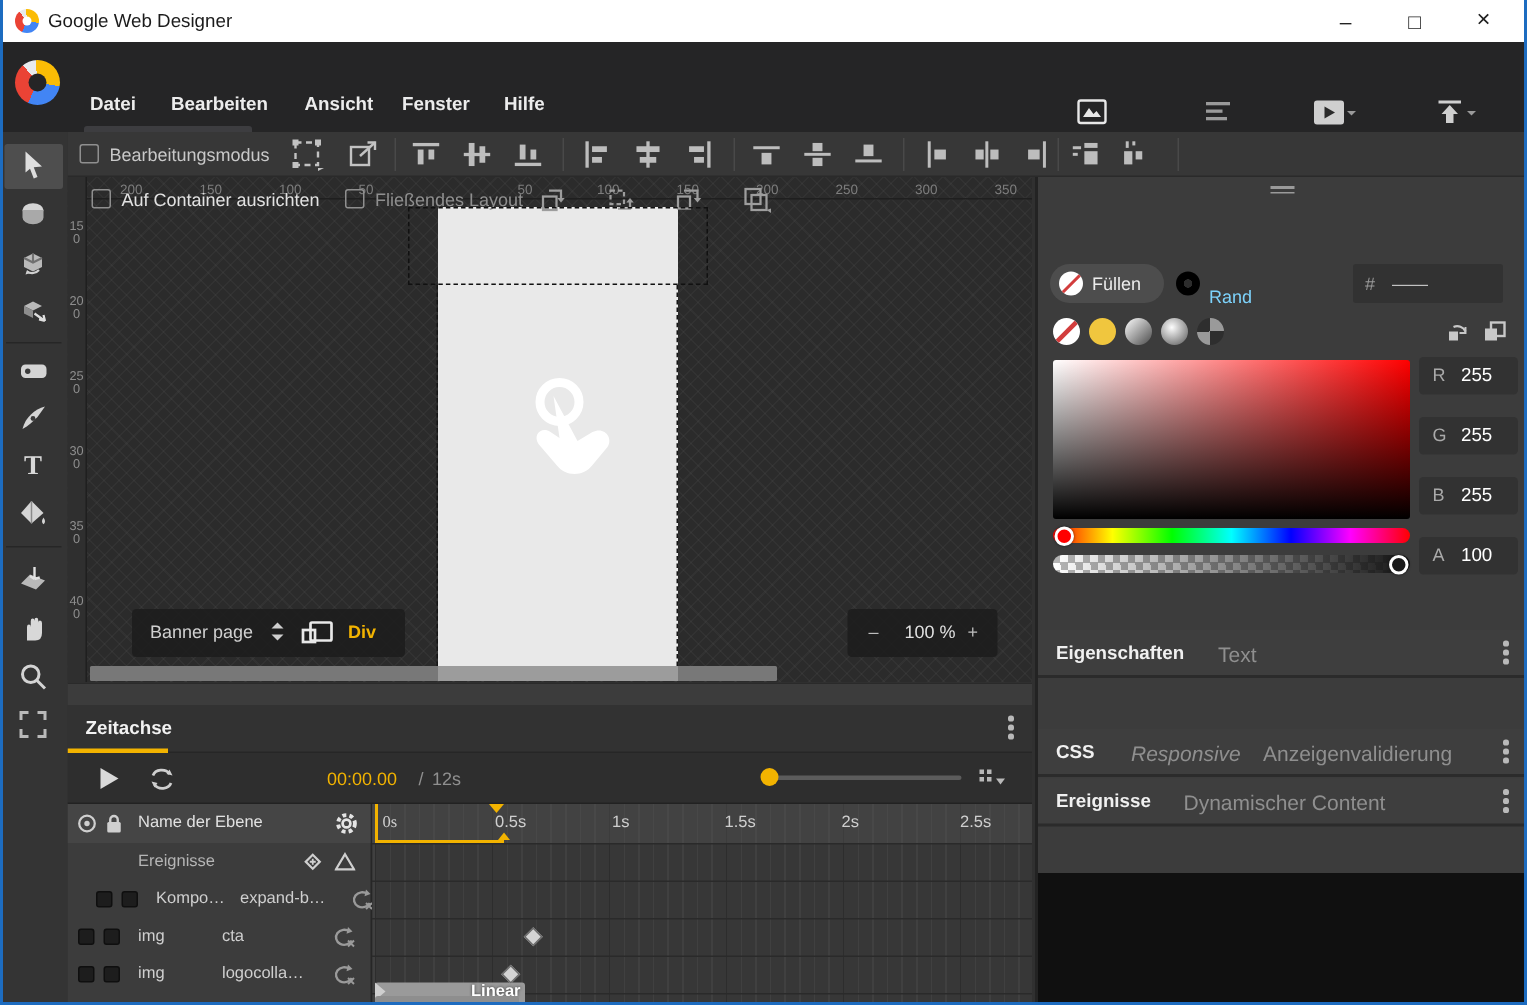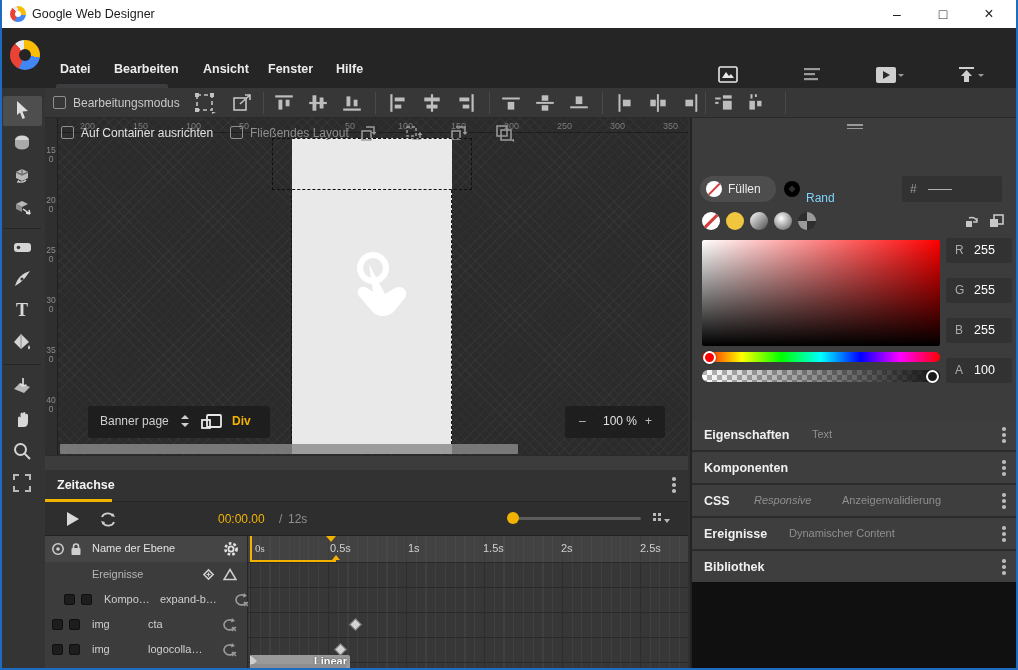--- a/index.html
+++ b/index.html
@@ -88,21 +88,21 @@
     background:linear-gradient(to right,#f00,#ff0,#0f0,#0ff,#00f,#f0f,#f00);}
   .alphabar{left:10px;top:252px;width:238px;height:12px;border-radius:6px;overflow:hidden;
     background-image:linear-gradient(to right,rgba(20,20,20,0),rgba(20,20,20,1)),
       repeating-conic-gradient(#fff 0 25%,#b5b5b5 0 50%);background-size:100% 100%,10px 10px;}
   .knob{width:13px;height:13px;border:2.5px solid #fff;border-radius:50%;box-sizing:border-box;box-shadow:0 0 2px rgba(0,0,0,.6);}
   .valfield{width:66px;height:25px;background:#323232;border-radius:3px;}
   .valfield .l{position:absolute;left:9px;top:5px;font-size:12px;color:#aaa;}
   .valfield .v{position:absolute;left:28px;top:5px;font-size:12.5px;color:#fff;}
   .prow{left:0;width:326px;height:32px;background:#3e3e3e;border-bottom:2px solid #2b2b2b;box-sizing:border-box;}
   .prow .t{position:absolute;left:12px;top:8px;font-size:12.5px;color:#f0f0f0;font-weight:bold;}
-  .prow .s{position:absolute;top:8px;font-size:11px;color:#8f8f8f;}
+  .prow .s{position:absolute;top:8px;font-size:14px;color:#8f8f8f;}
   .blackarea{left:0;top:464px;width:326px;height:88px;background:#101010;}
 </style>
 </head>
 <body>
 
 <div id="app">
 
   <div class="a titlebar">
     <div class="a logo-ring" style="left:10px;top:6px;width:16px;height:16px;">
         <div class="logo-hole" style="background:#fff;"></div>
@@ -699,52 +699,36 @@
 
     <div class="a prow" style="top:302px;">
       <span class="t">Eigenschaften</span>
       <span class="s" style="left:120px;">Text</span>
       <div class="a kebab" style="left:310px;top:7px;">
           <i></i>
           <i></i>
           <i></i>
         </div>
     </div>
-    <div class="a prow" style="top:335px;">
-      <span class="t">Komponenten</span>
-      <div class="a kebab" style="left:310px;top:7px;">
-          <i></i>
-          <i></i>
-          <i></i>
-        </div>
-    </div>
     <div class="a prow" style="top:368px;">
       <span class="t">CSS</span>
       <span class="s" style="left:62px;font-style:italic;">Responsive</span>
       <span class="s" style="left:150px;">Anzeigenvalidierung</span>
       <div class="a kebab" style="left:310px;top:7px;">
           <i></i>
           <i></i>
           <i></i>
         </div>
     </div>
     <div class="a prow" style="top:401px;">
       <span class="t">Ereignisse</span>
       <span class="s" style="left:97px;">Dynamischer Content</span>
       <div class="a kebab" style="left:310px;top:7px;">
           <i></i>
           <i></i>
           <i></i>
         </div>
     </div>
-    <div class="a prow" style="top:434px;">
-      <span class="t">Bibliothek</span>
-      <div class="a kebab" style="left:310px;top:7px;">
-          <i></i>
-          <i></i>
-          <i></i>
-        </div>
-    </div>
     <div class="a blackarea"></div>
   </div>
 
   <div class="a frame"></div>
 </div>
 
 </body></html>

